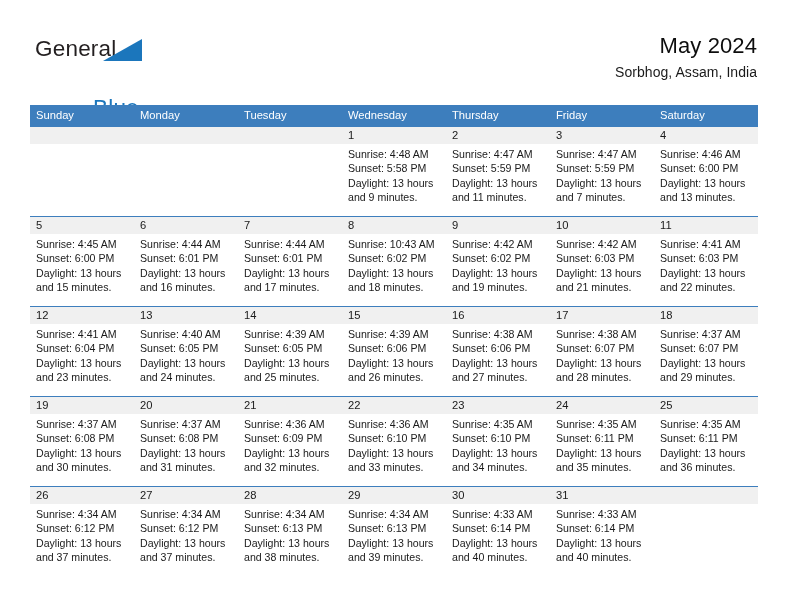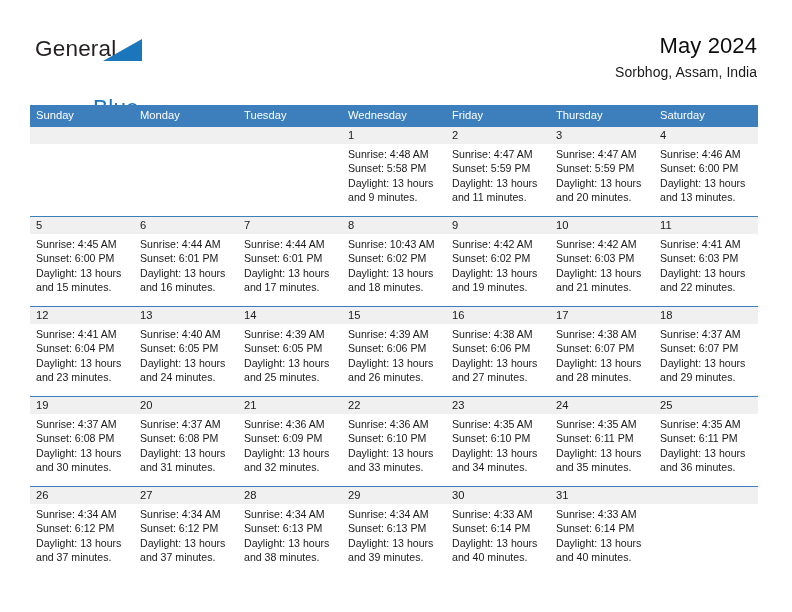--- a/index.html
+++ b/index.html
@@ -173,22 +173,22 @@
 
   </div>
 
   <div class="calendar">
 
     <div class="dow-row">
       <div class="dow">Sunday</div>
       <div class="dow">Monday</div>
       <div class="dow">Tuesday</div>
       <div class="dow">Wednesday</div>
+      <div class="dow">Thursday</div>
       <div class="dow">Friday</div>
-      <div class="dow">Thursday</div>
       <div class="dow">Saturday</div>
     </div>
 
     <div class="week">
       <div class="week-nums">
         <div class="num-cell"></div>
         <div class="num-cell"></div>
         <div class="num-cell"></div>
         <div class="num-cell">1</div>
         <div class="num-cell">2</div>
@@ -223,21 +223,21 @@
         <div class="body-cell">
           <p>Sunrise: 4:47 AM</p>
           <p>Sunset: 5:59 PM</p>
           <p>Daylight: 13 hours</p>
           <p>and 11 minutes.</p>
         </div>
         <div class="body-cell">
           <p>Sunrise: 4:47 AM</p>
           <p>Sunset: 5:59 PM</p>
           <p>Daylight: 13 hours</p>
-          <p>and 20 minutes.</p>
+          <p>and 7 minutes.</p>
         </div>
         <div class="body-cell">
           <p>Sunrise: 4:46 AM</p>
           <p>Sunset: 6:00 PM</p>
           <p>Daylight: 13 hours</p>
           <p>and 13 minutes.</p>
         </div>
       </div>
     </div>
 

